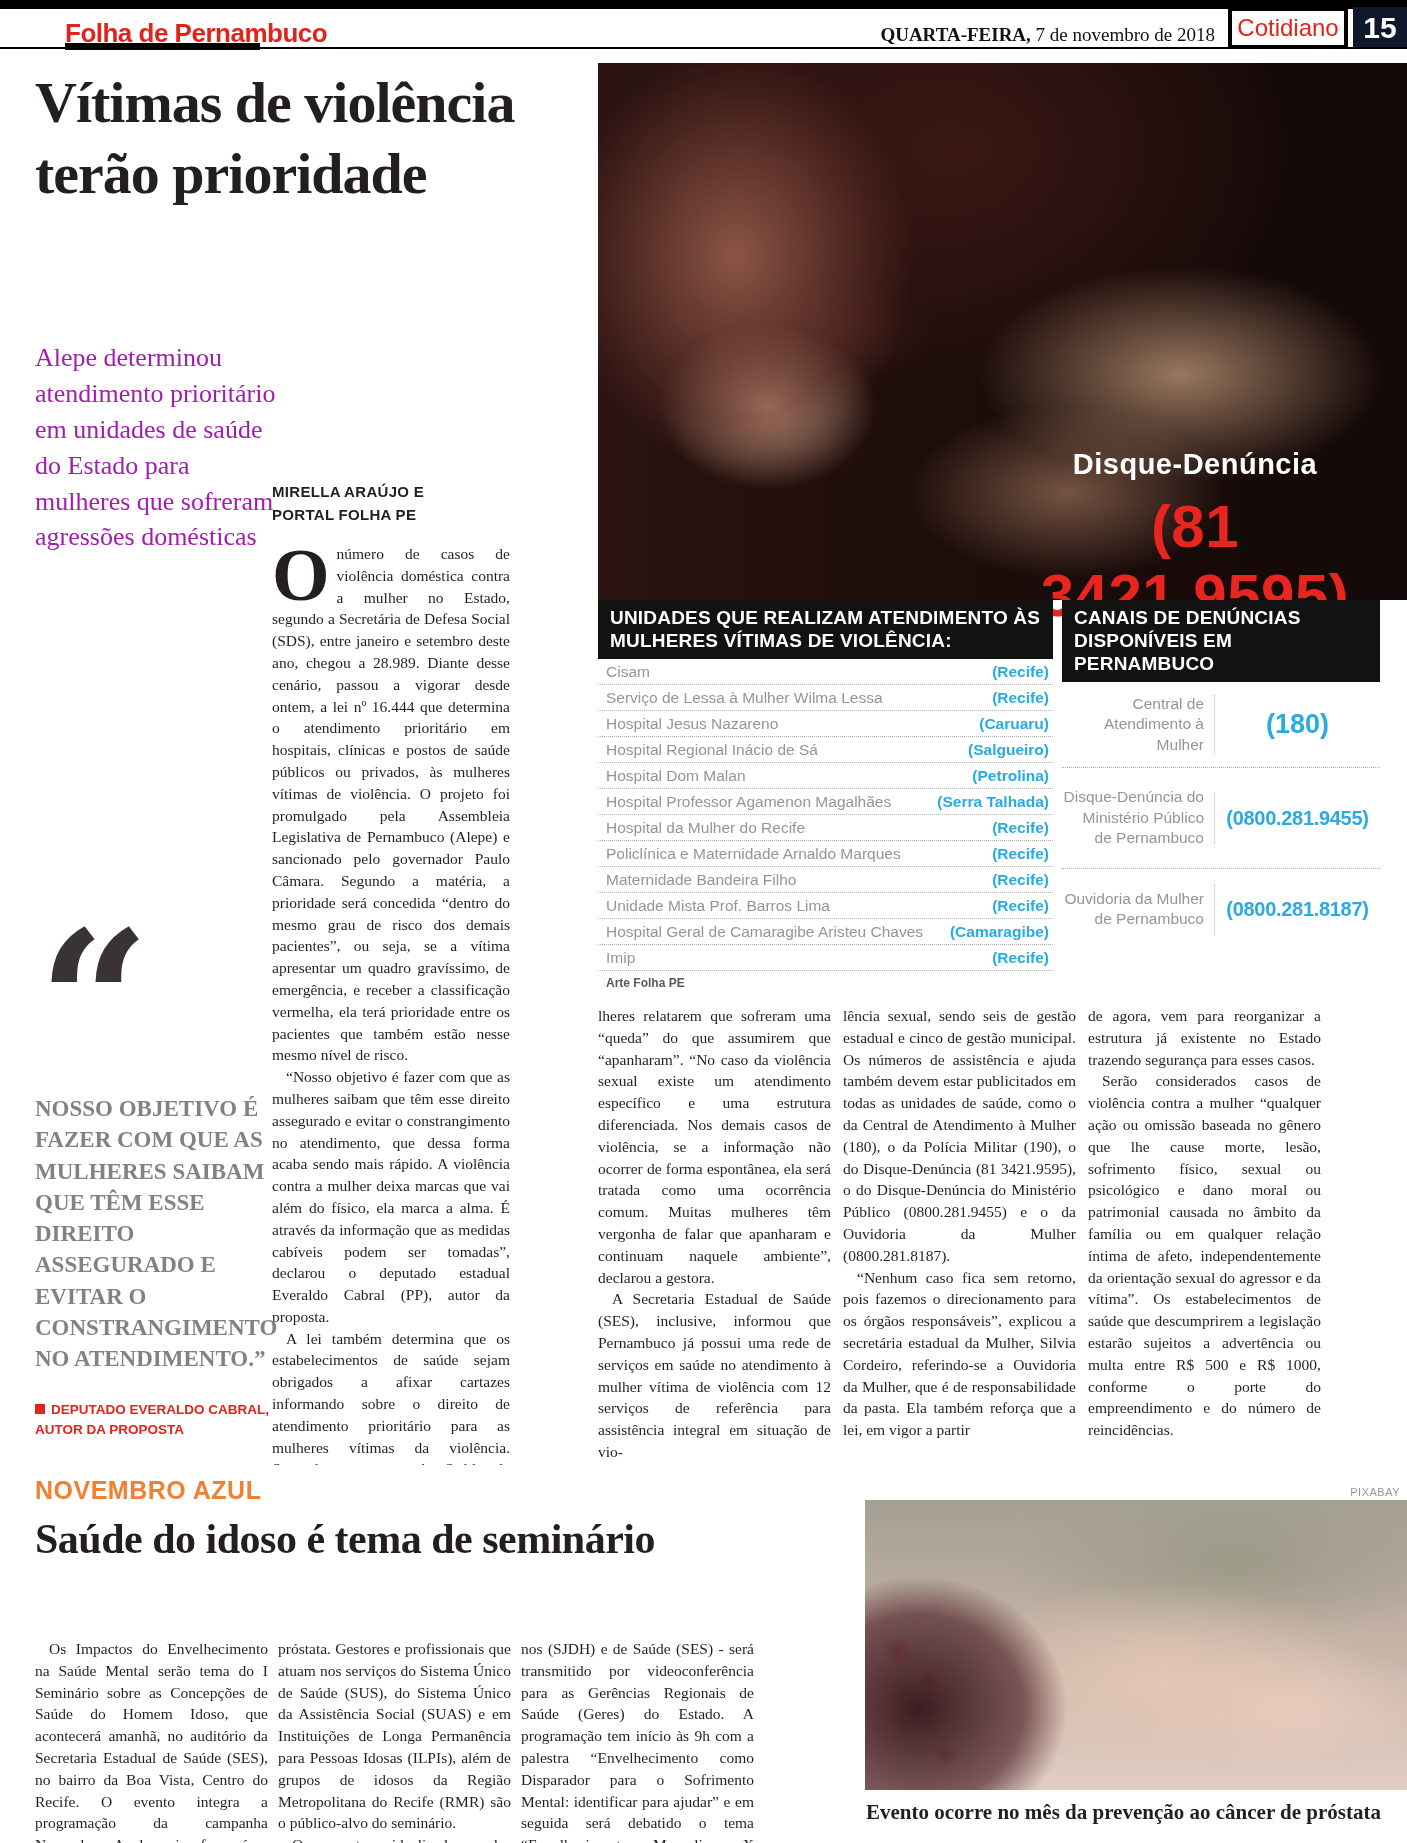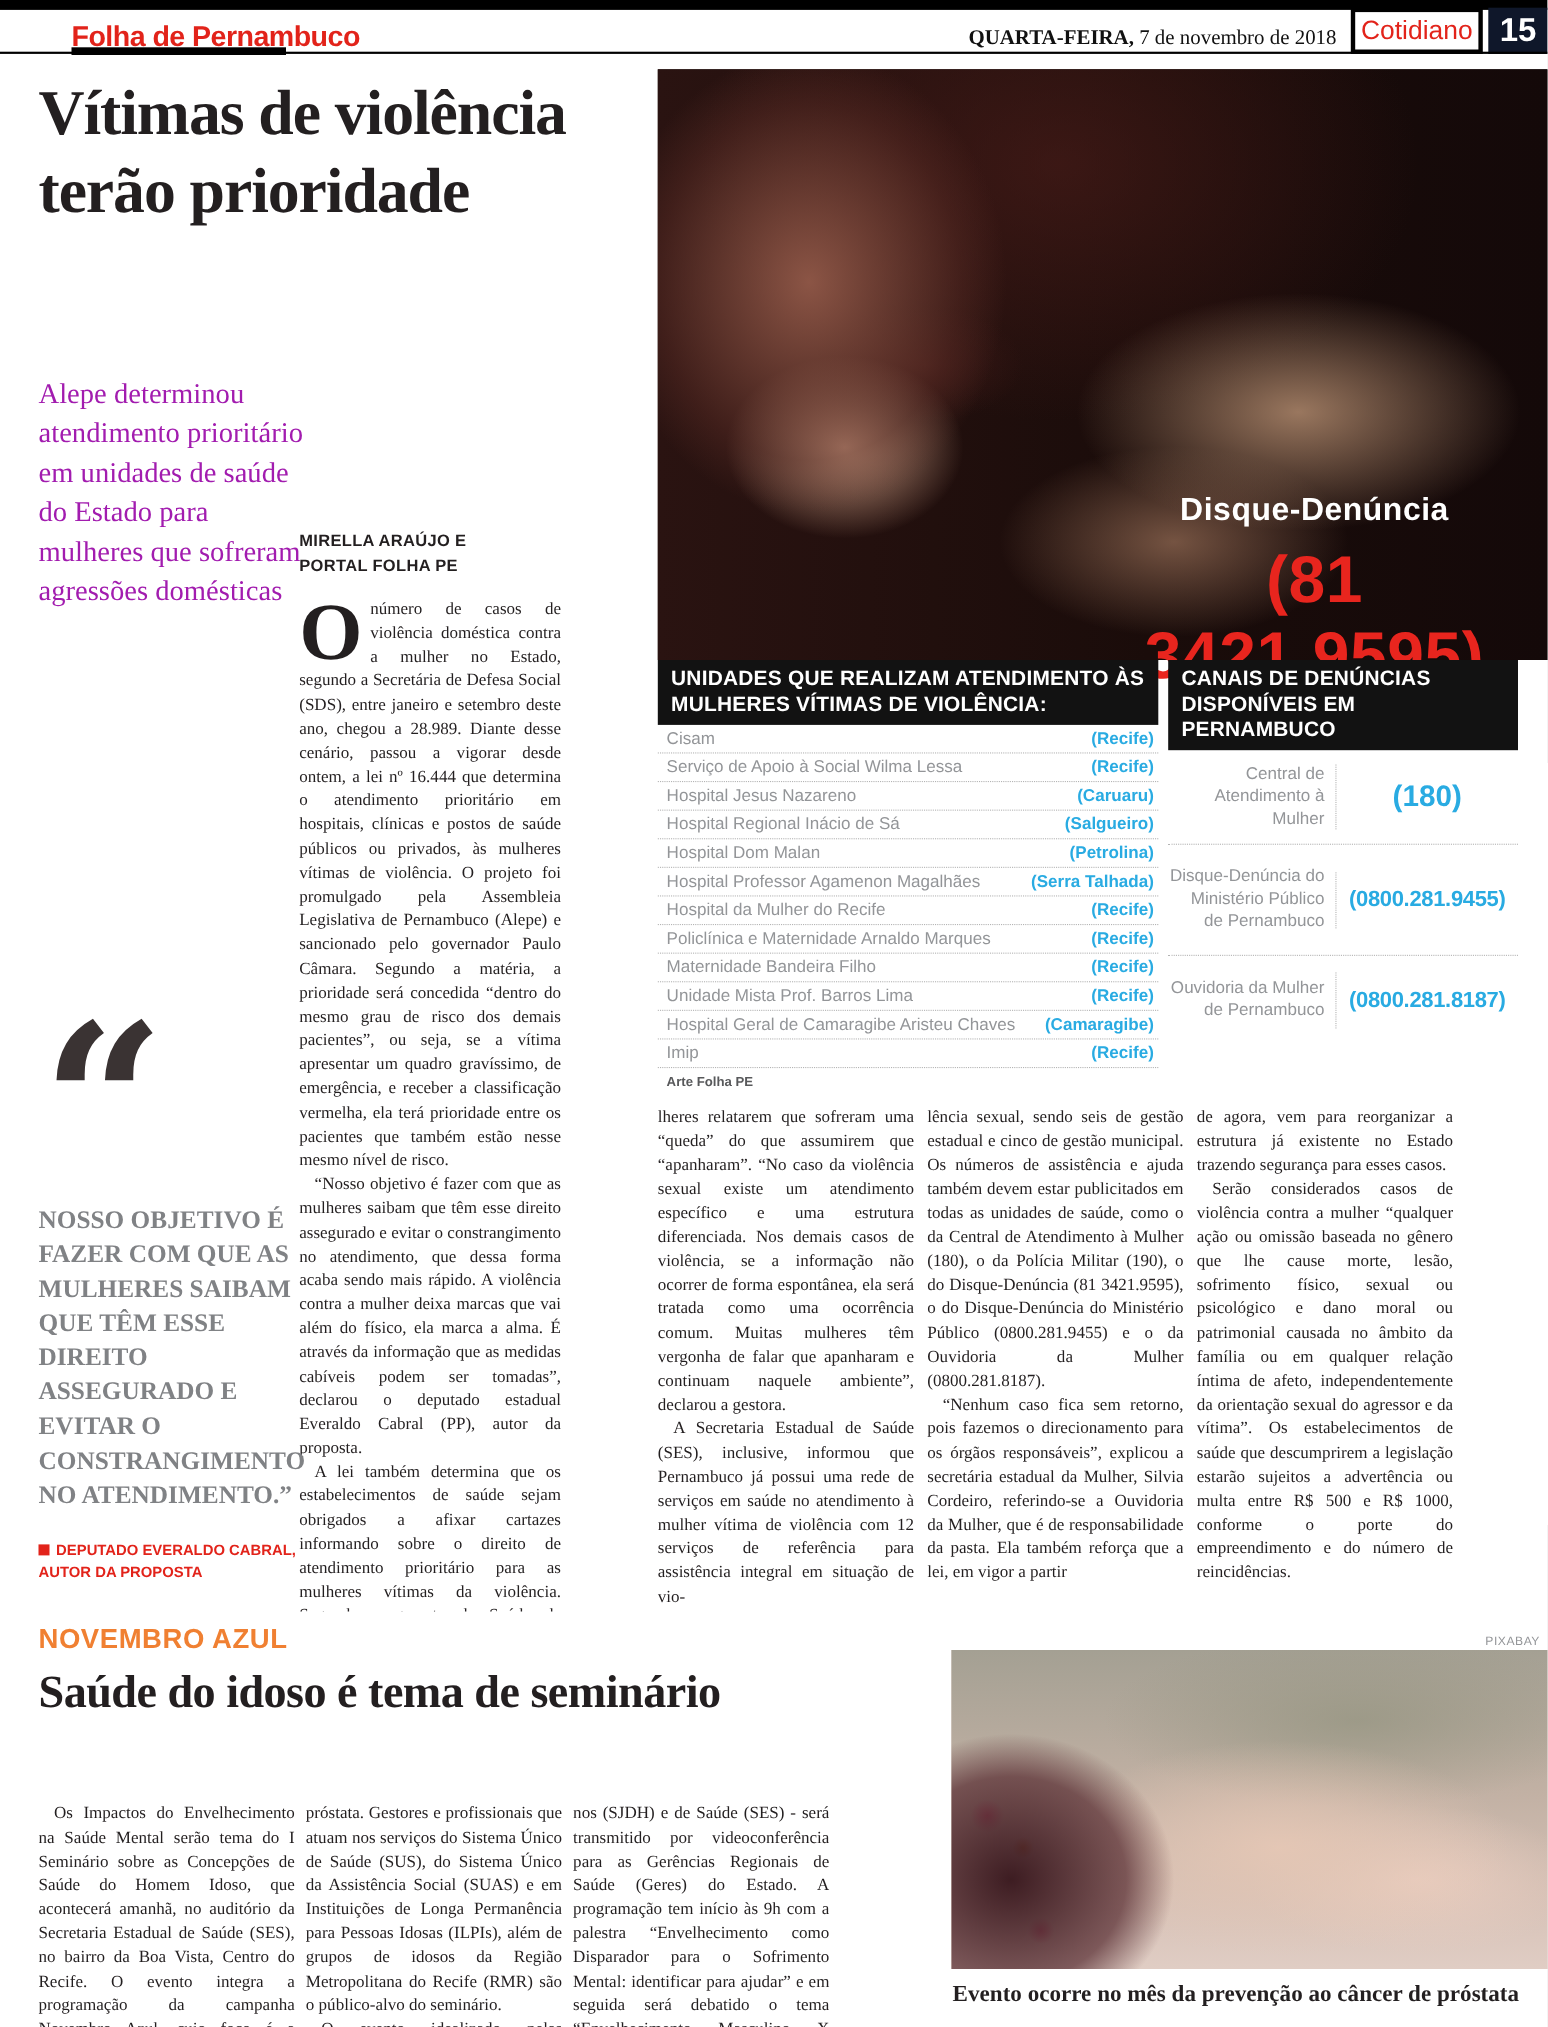--- a/index.html
+++ b/index.html
@@ -136,21 +136,21 @@
   <div class="abs photo-overlay-label">Disque-Denúncia</div>
   <div class="abs photo-overlay-number">(81 3421.9595)</div>
 
   <div class="abs units-table">
     <div class="tbl-head">UNIDADES QUE REALIZAM ATENDIMENTO ÀS MULHERES VÍTIMAS DE VIOLÊNCIA:</div>
     <div class="u-row">
         <span class="u-name">Cisam</span>
         <span class="u-city">(Recife)</span>
       </div>
     <div class="u-row">
-        <span class="u-name">Serviço de Apoio à Social Wilma Lessa</span>
+        <span class="u-name">Serviço de Lessa à Mulher Wilma Lessa</span>
         <span class="u-city">(Recife)</span>
       </div>
     <div class="u-row">
         <span class="u-name">Hospital Jesus Nazareno</span>
         <span class="u-city">(Caruaru)</span>
       </div>
     <div class="u-row">
         <span class="u-name">Hospital Regional Inácio de Sá</span>
         <span class="u-city">(Salgueiro)</span>
       </div>

